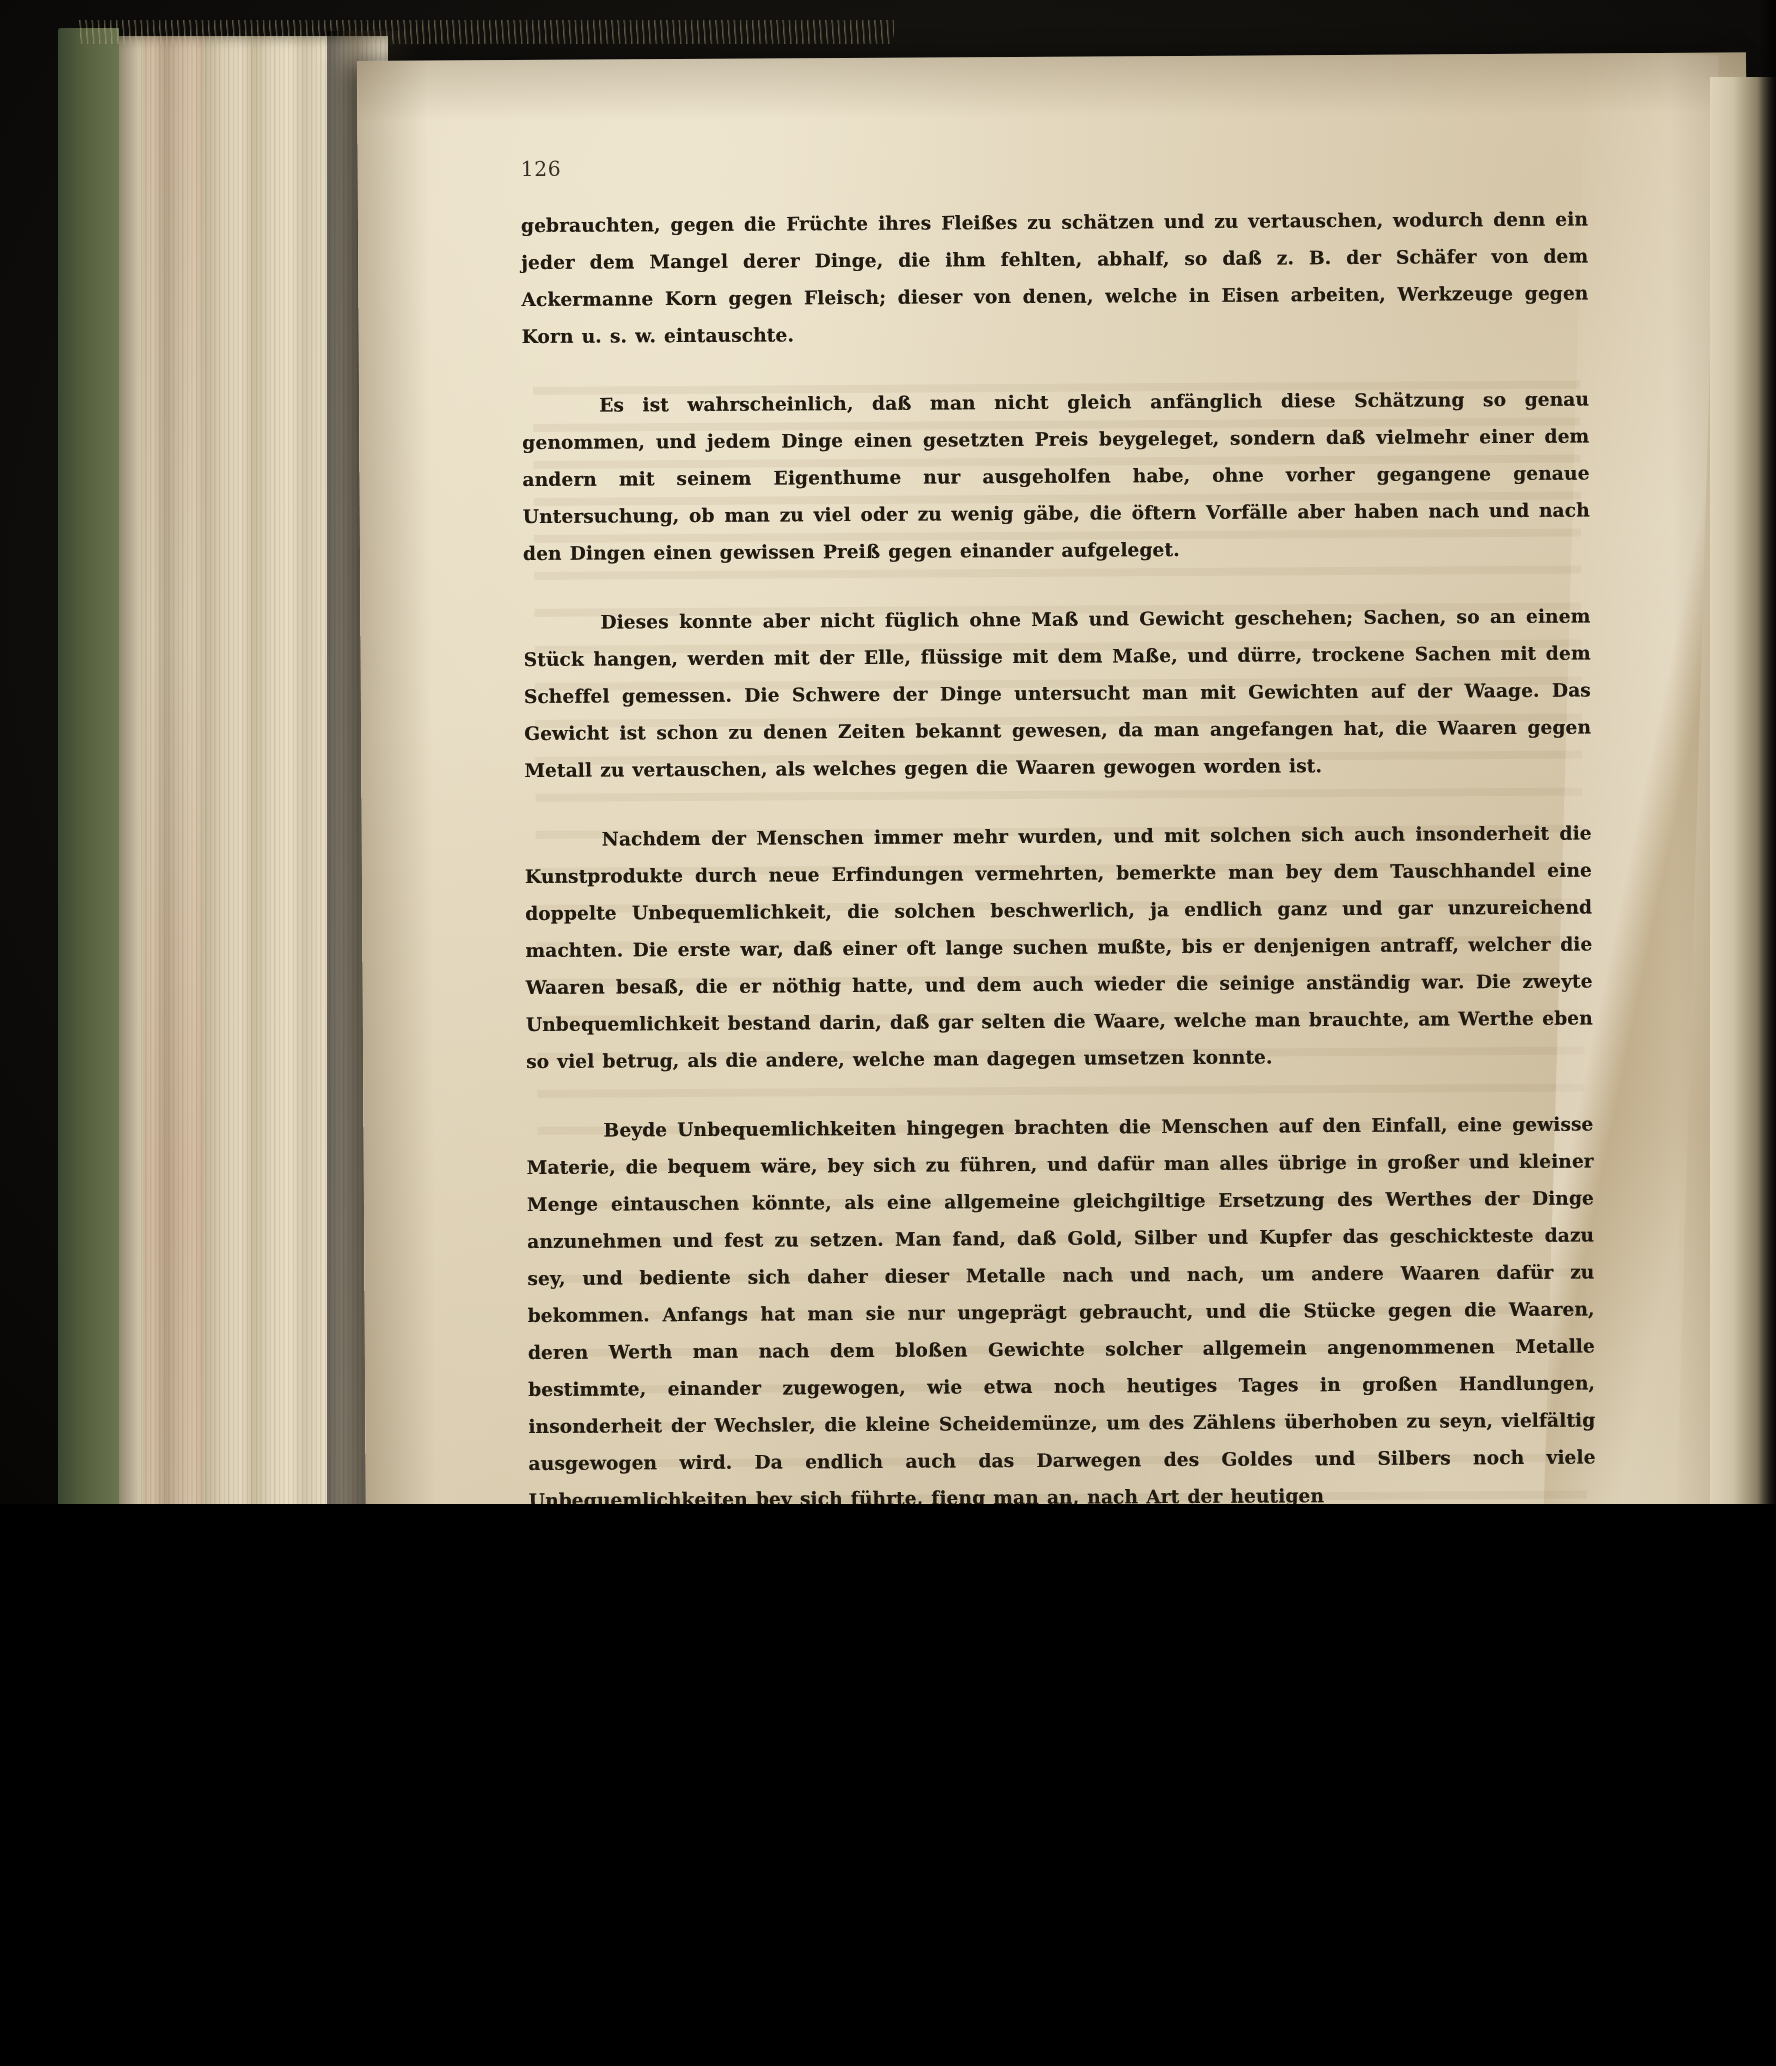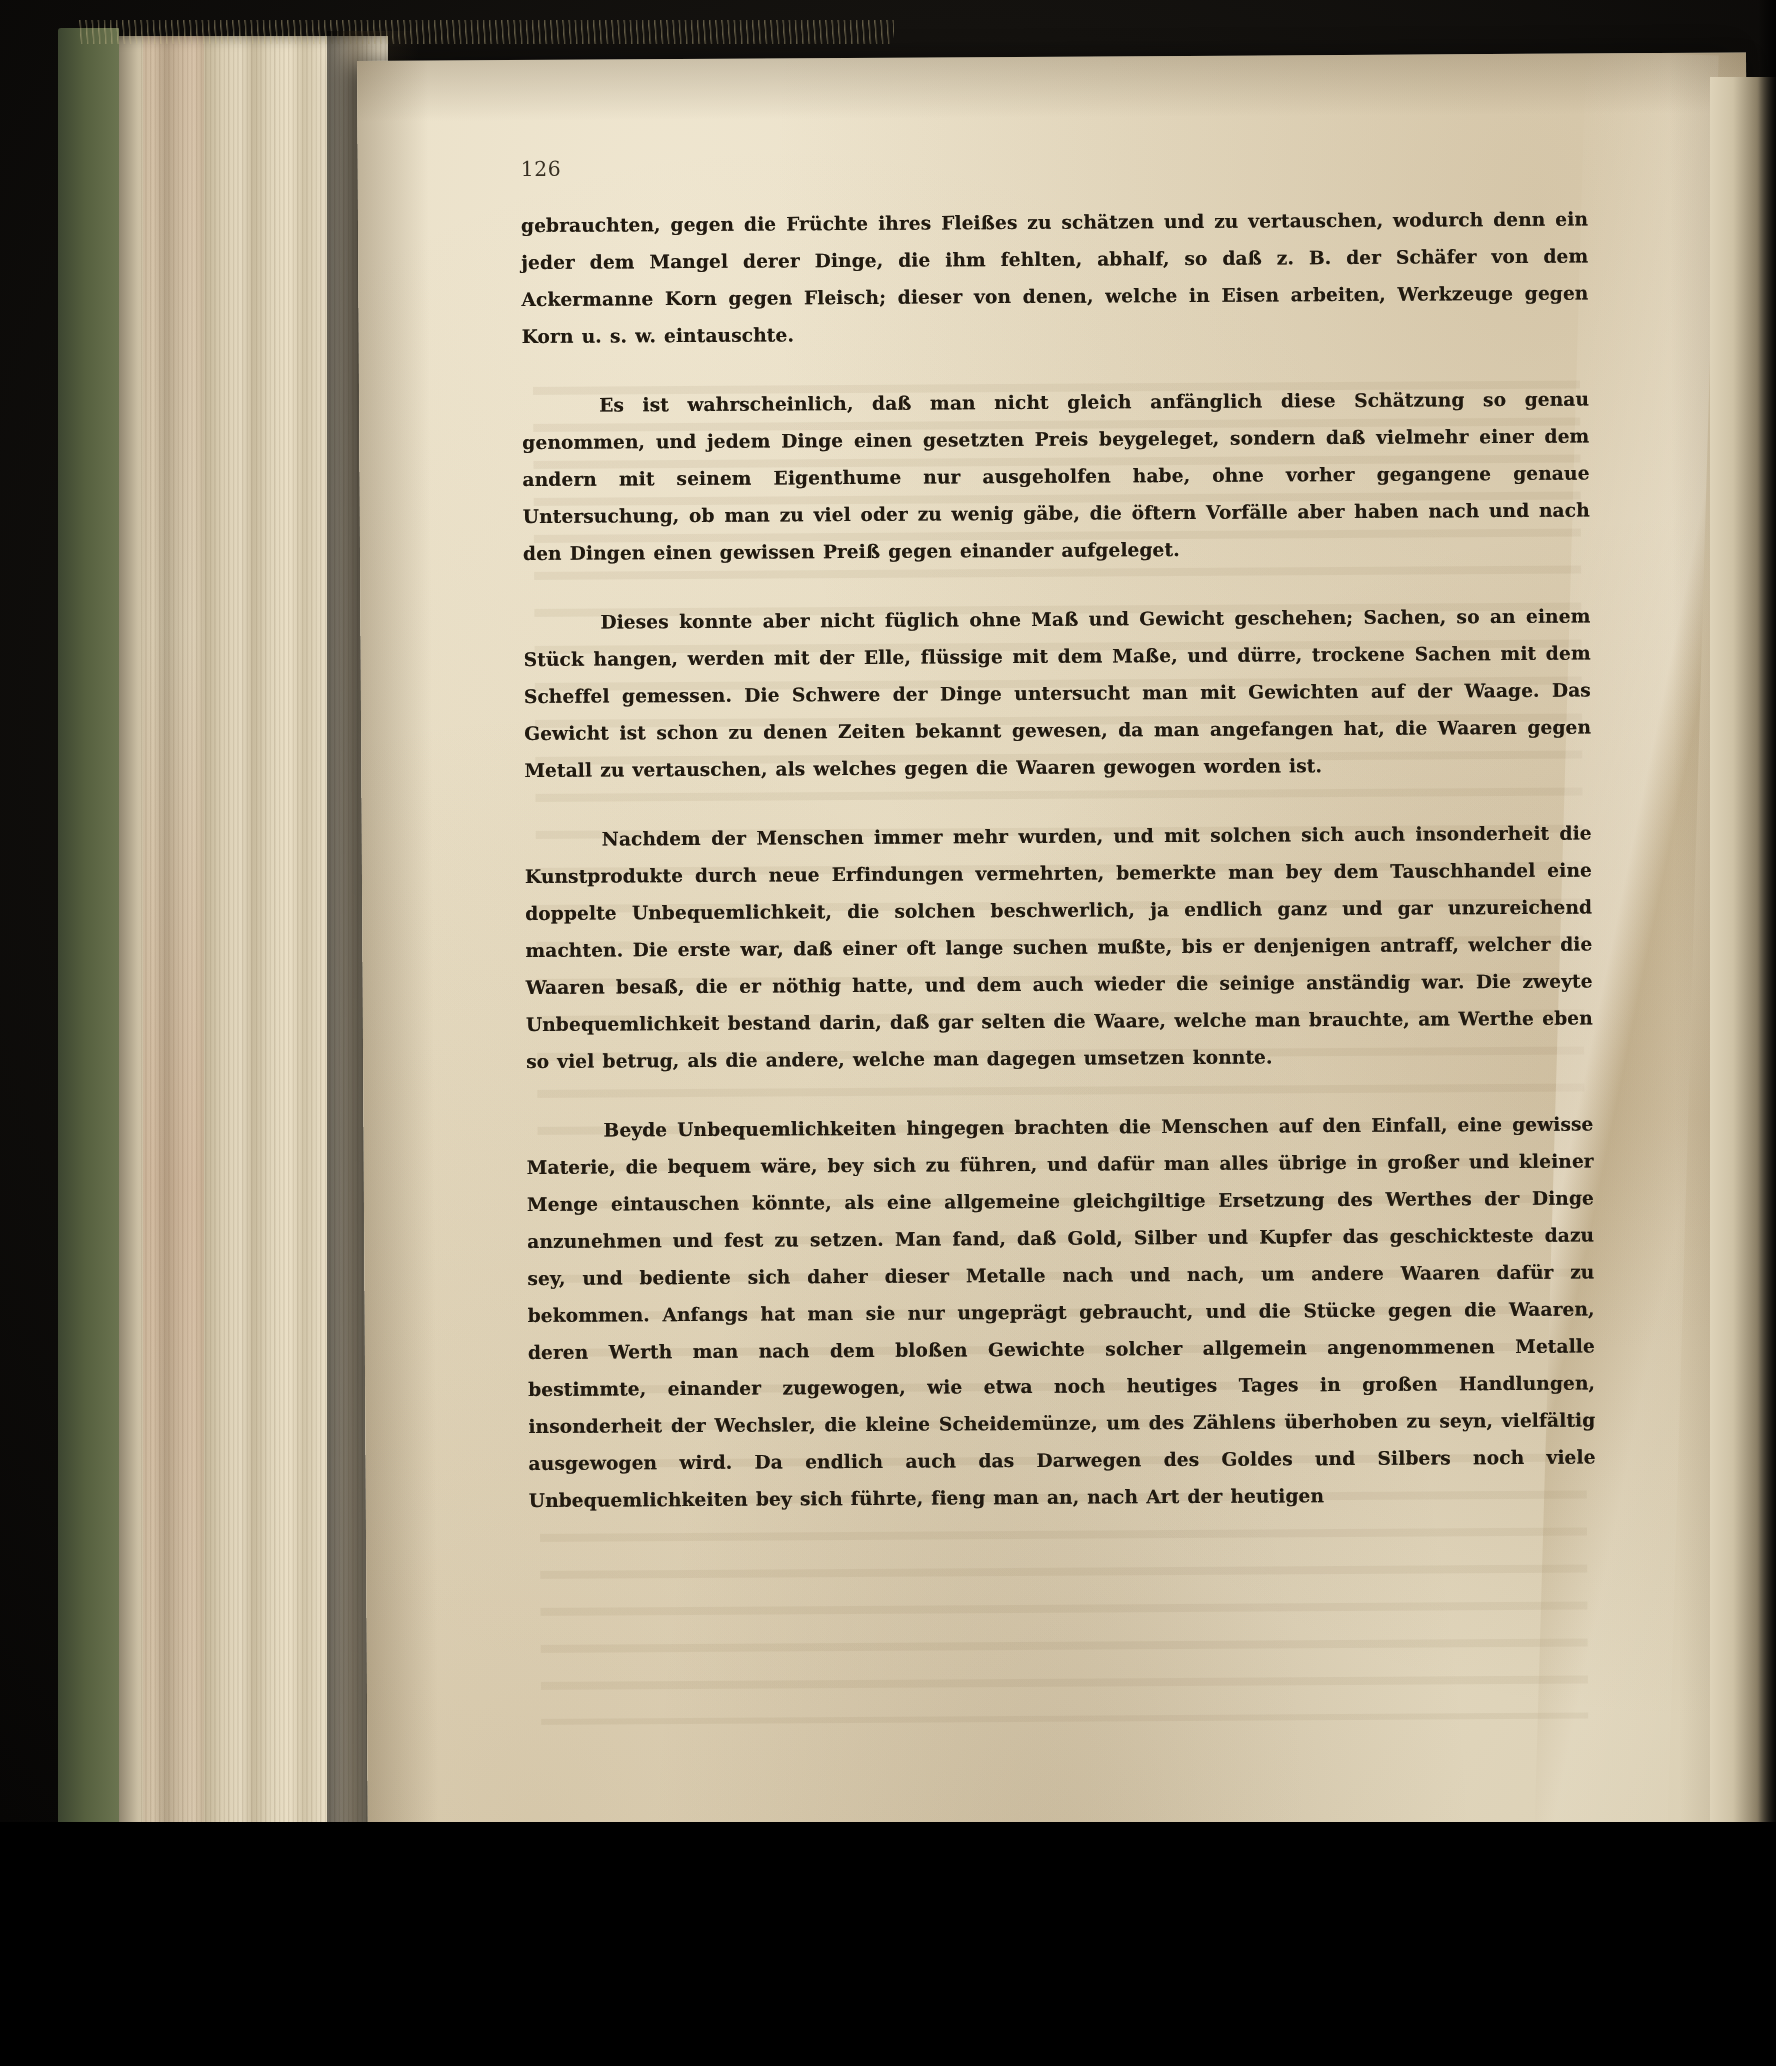--- a/index.html
+++ b/index.html
@@ -10,21 +10,21 @@
   body {
     width: 1776px;
     height: 2066px;
     overflow: hidden;
     font-family: "DejaVu Serif", serif;
   }
 
   #scan {
     position: relative;
     width: 1776px;
-    height: 1822px;
+    height: 1504px;
     background: #0f172a;
     overflow: hidden;
   }
 
   
   .bg-dark {
     position: absolute;
     inset: 0;
     background:
       radial-gradient(ellipse at 55% 40%, #2a2620 0%, #14120f 45%, #070605 100%);

